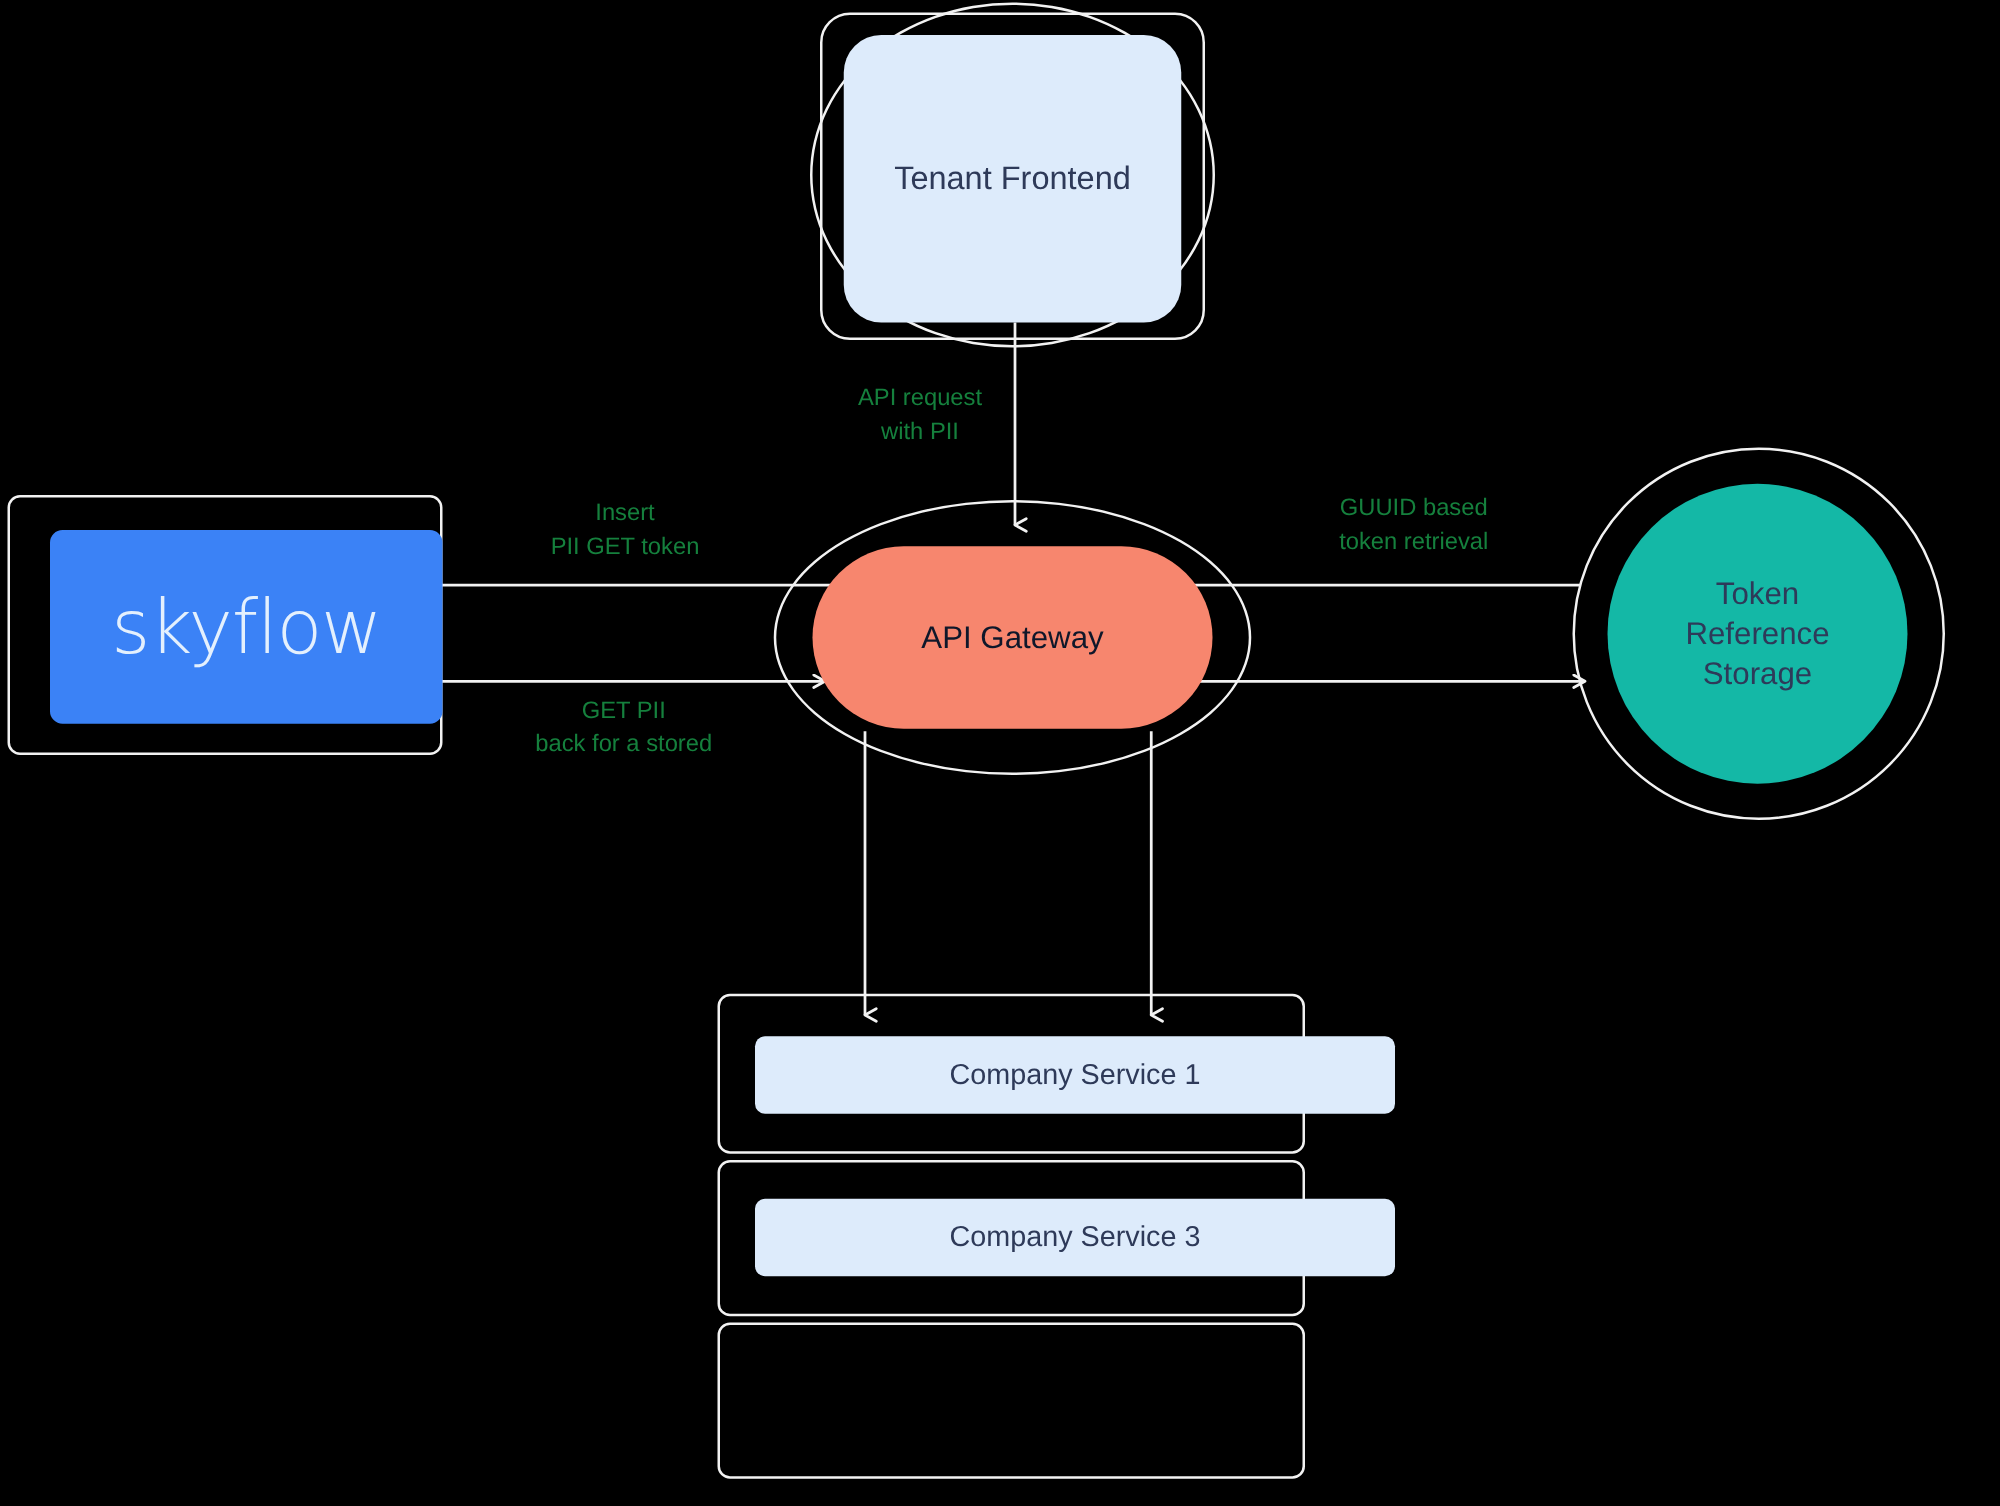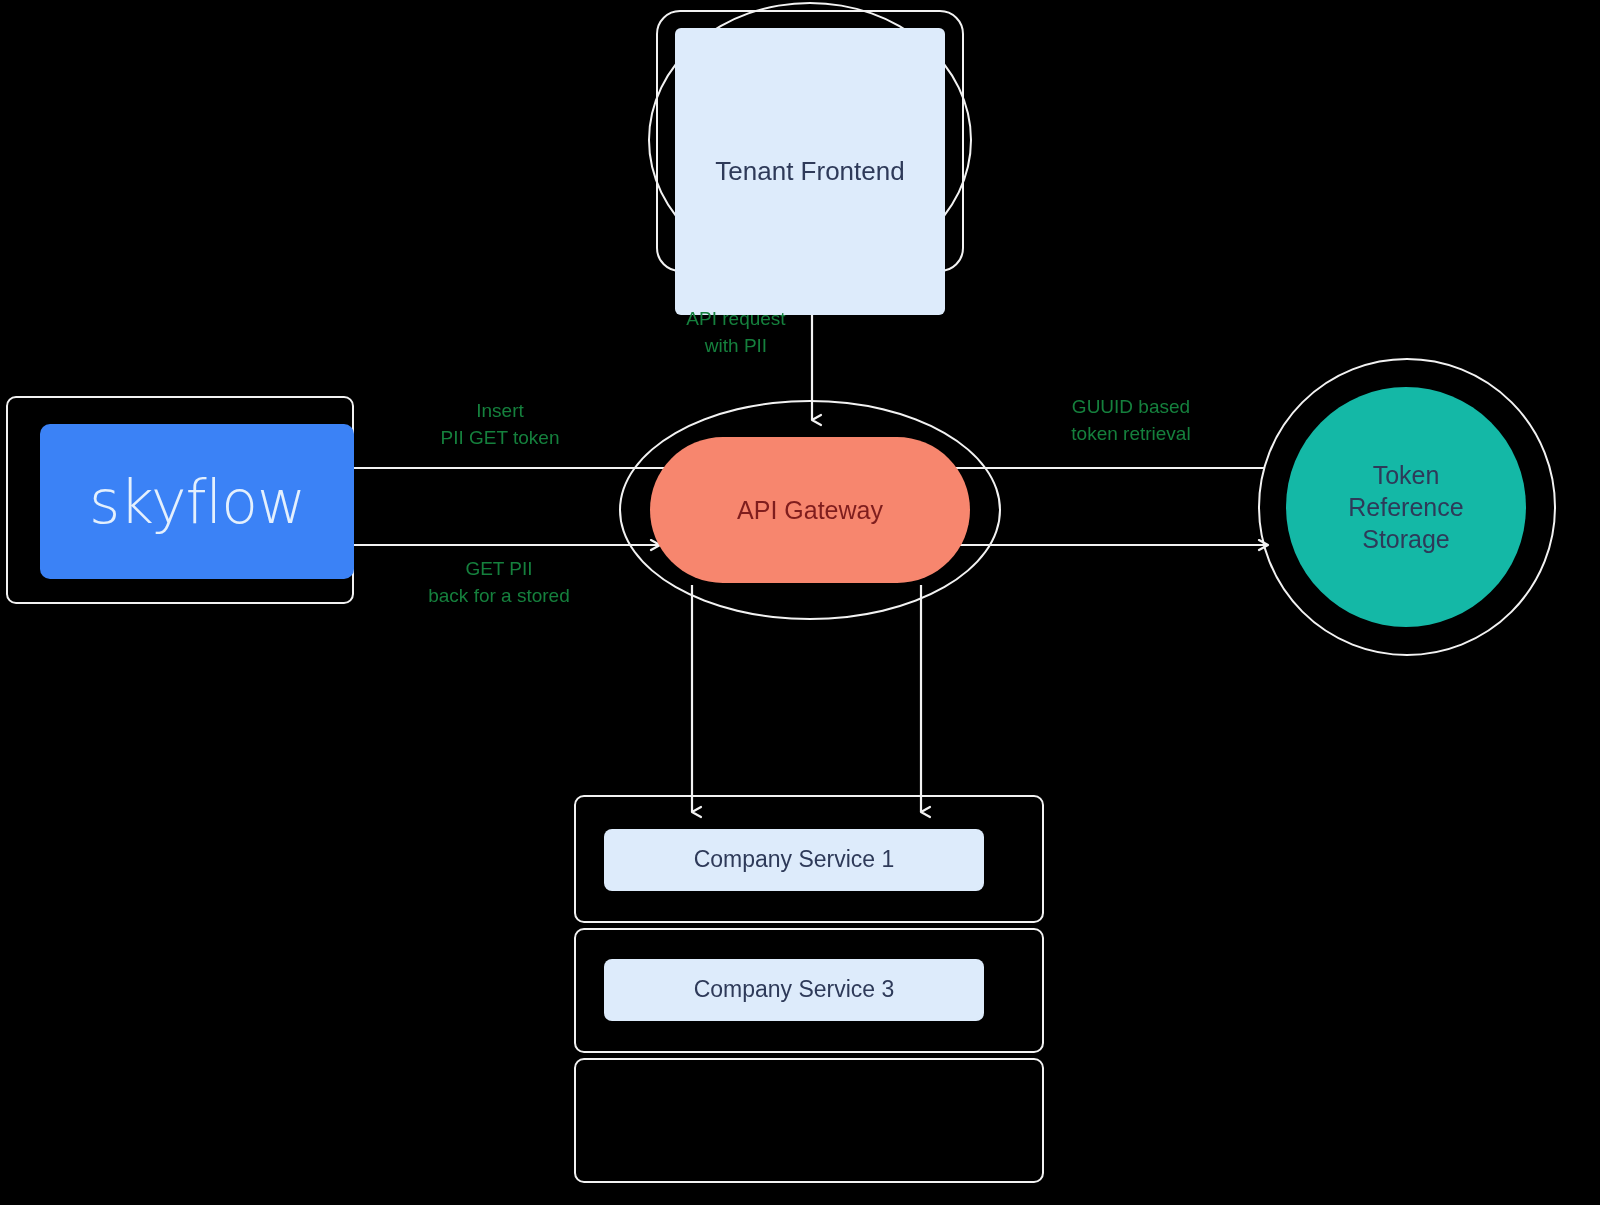--- a/index.html
+++ b/index.html
@@ -43,31 +43,31 @@
     box-sizing: border-box;
     pointer-events: none;
   }
   .frame-rrect { border-radius: 24px; }
   .frame-ellipse { border-radius: 50%; }
   .frame-circle { border-radius: 50%; }
   .frame-pillbox { border-radius: 10px; }
 
   
   #tenant-frontend {
-    left: 675px; top: 28px; width: 270px; height: 287px;
+    left: 675px; top: 28px; width: 270px; height: 230px;
     background: #ddebfb;
-    border-radius: 6px;
+    border-radius: 30px;
     font-size: 26px;
   }
 
   #api-gateway {
     left: 650px; top: 437px; width: 320px; height: 146px;
     background: #f7866e;
     border-radius: 73px;
-    color: #7f1d1d;
+    color: #0f172a;
     font-size: 25px;
   }
 
   #token-reference-storage {
     left: 1286px; top: 387px; width: 240px; height: 240px;
     background: #14b8a6;
     border-radius: 50%;
     font-size: 25px;
   }
 
@@ -84,21 +84,21 @@
     letter-spacing: -1px;
     color: #e4f0fd;
     line-height: 1;
   }
 
   .company-service {
     background: #ddebfb;
     border-radius: 8px;
     font-size: 23px;
     left: 604px;
-    width: 380px;
+    width: 512px;
     height: 62px;
   }
   #company-service-1 { top: 829px; }
   #company-service-2 { top: 959px; }
   #company-service-3 { top: 1089px; }
 
   
   .edge-label {
     position: absolute;
     color: #15803d;

